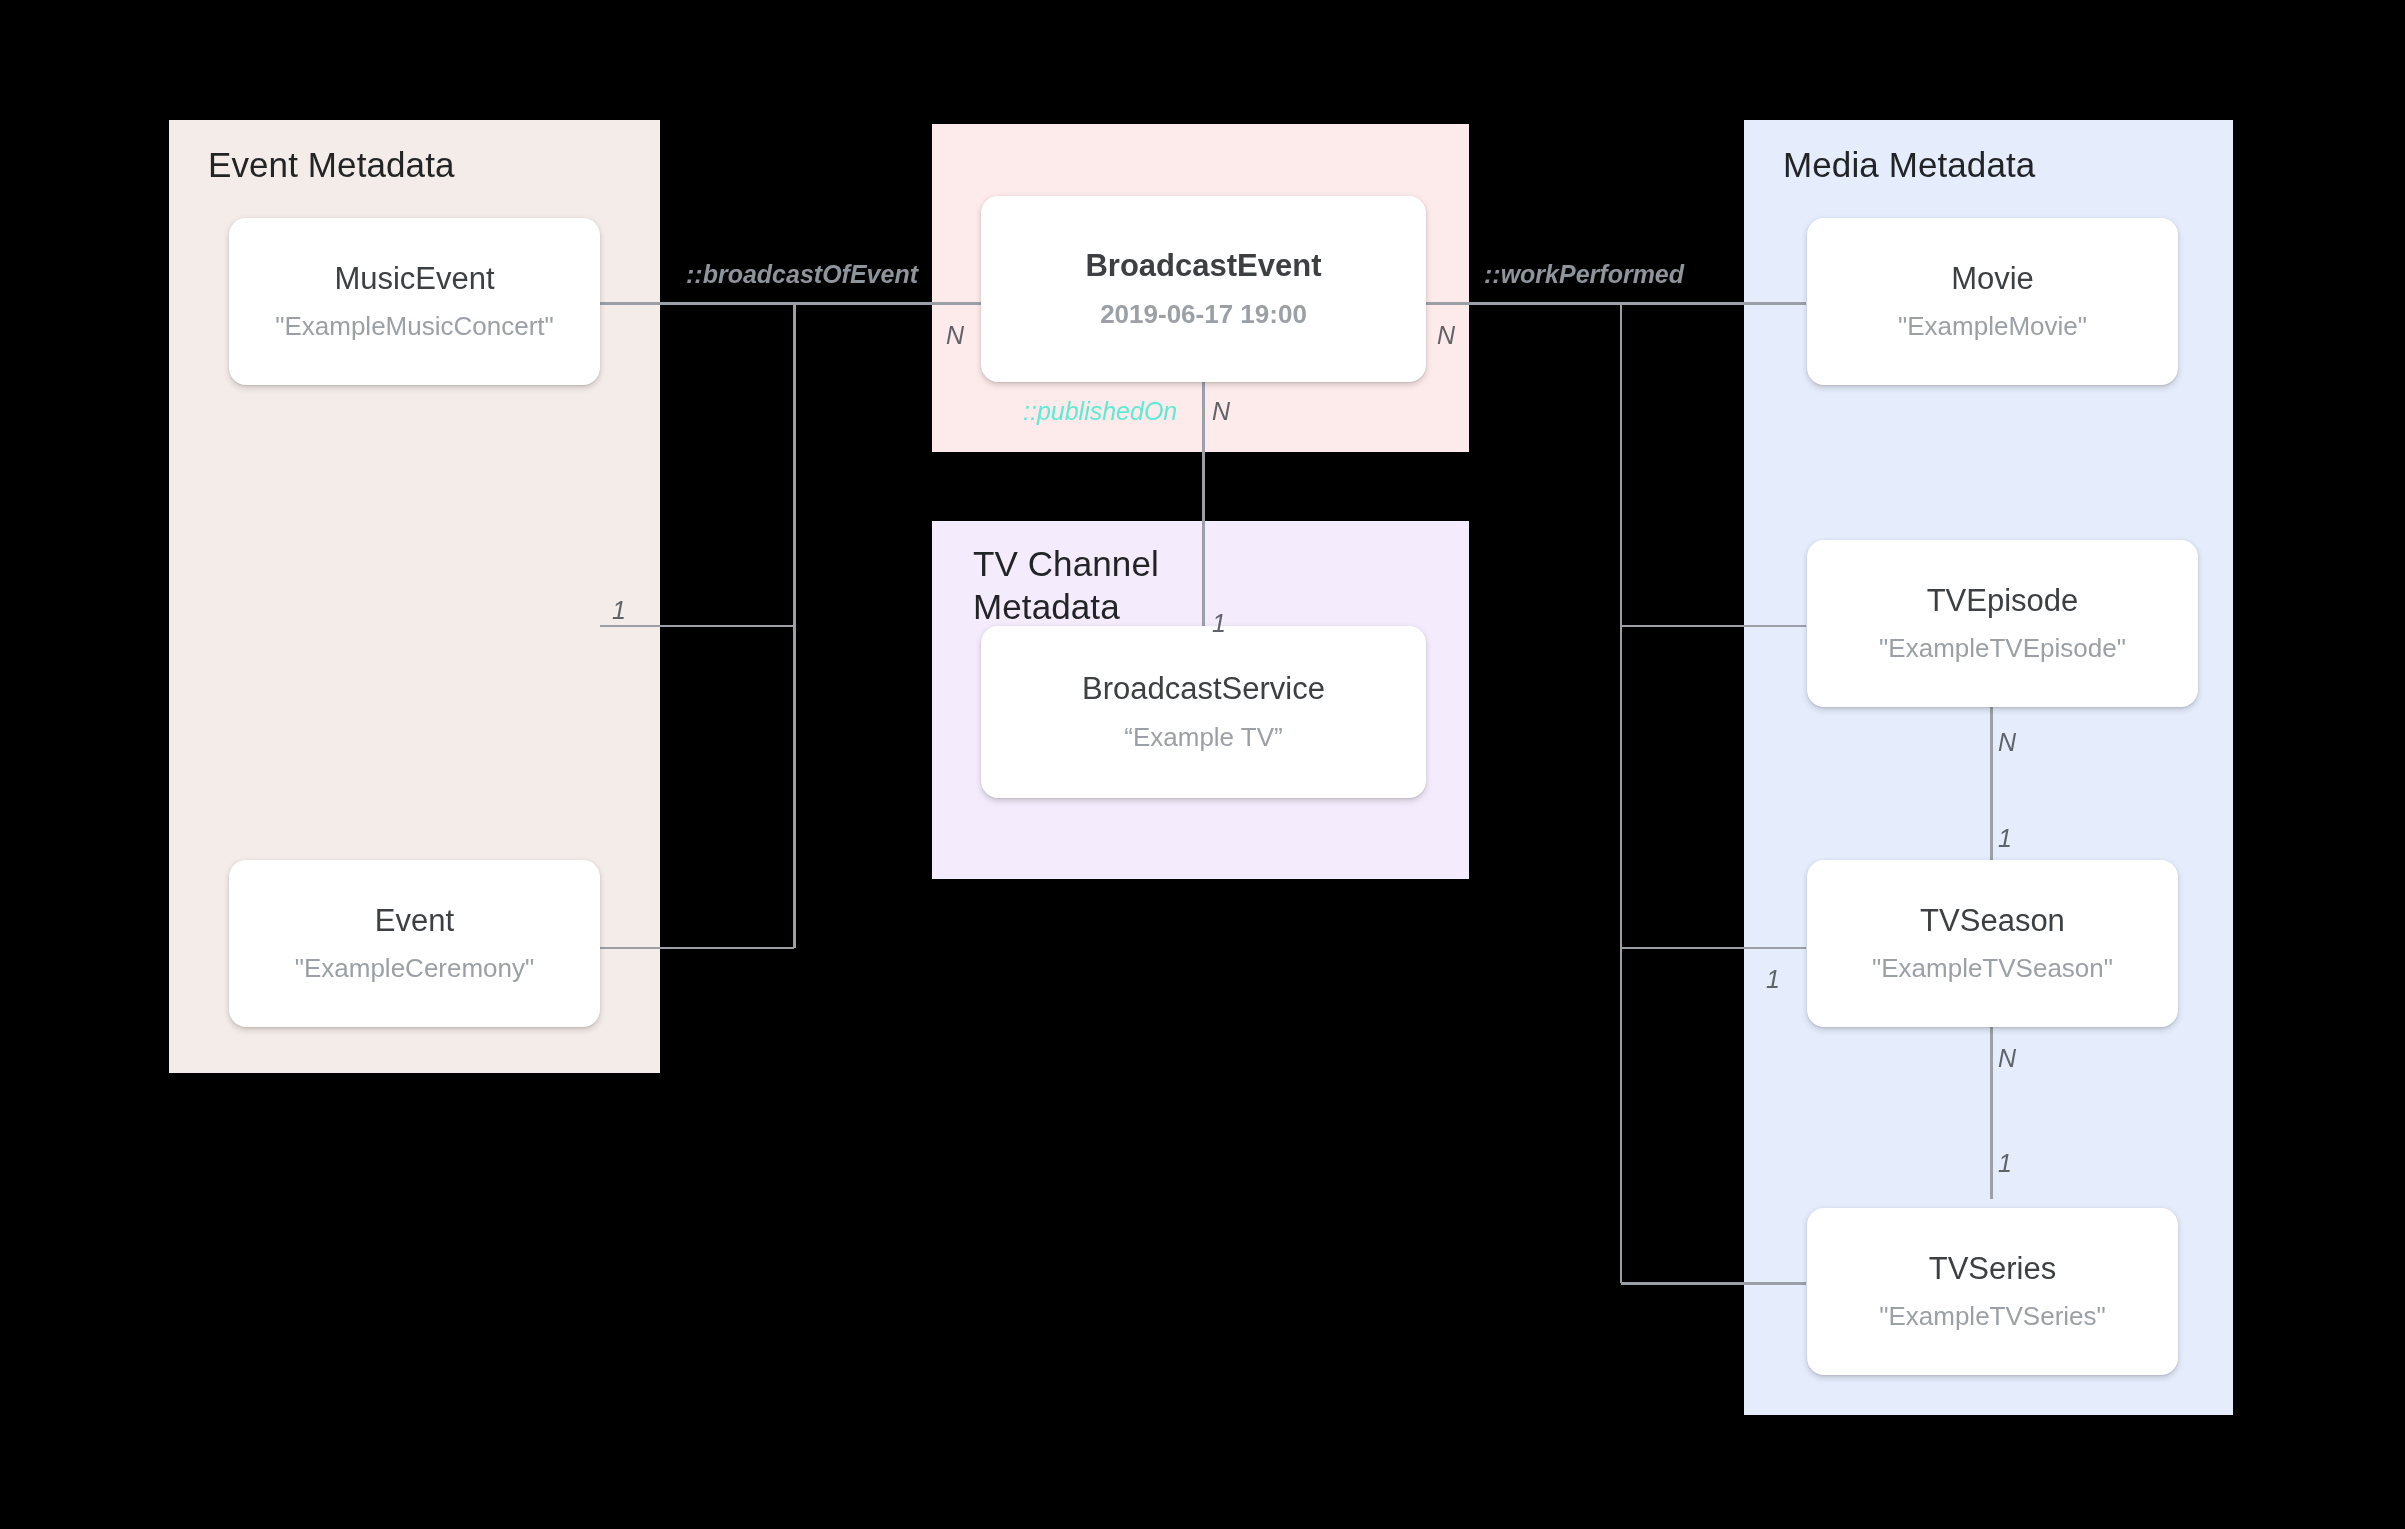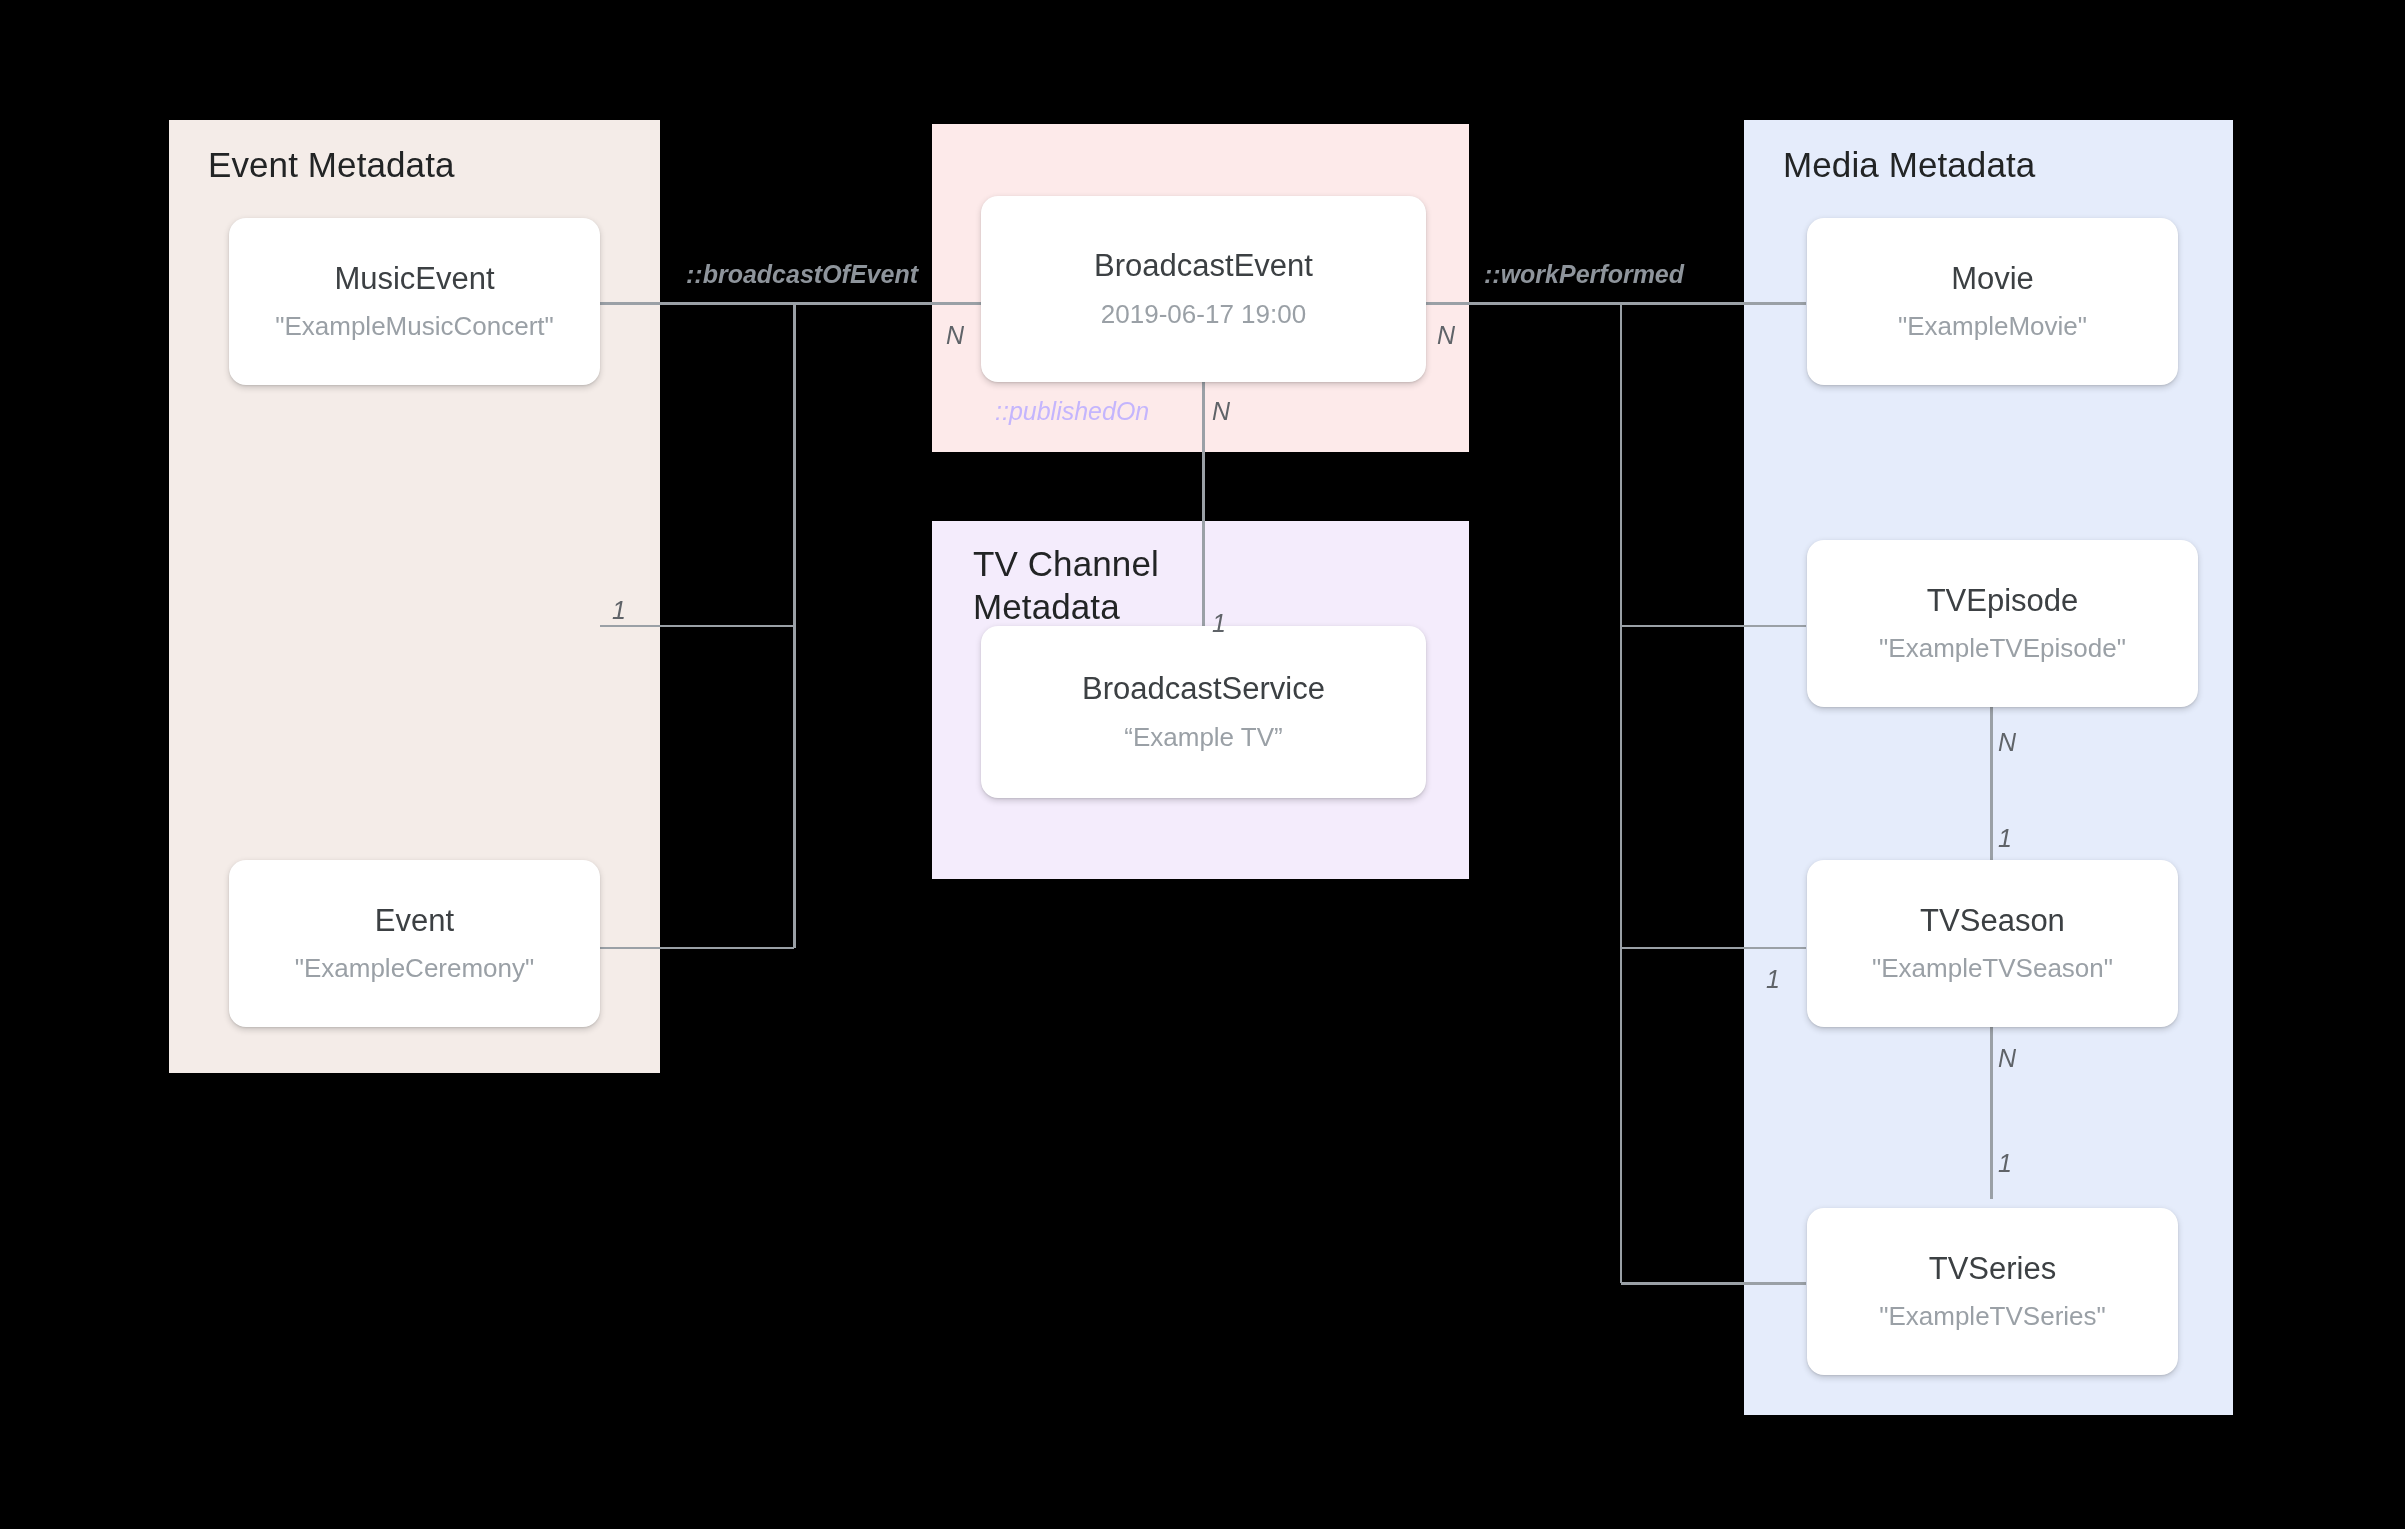--- a/index.html
+++ b/index.html
@@ -65,21 +65,21 @@
     line-height: 33px;
     color: #9aa0a6;
     text-align: center;
     margin-top: 12.4px;
   }
   .card-value.wrap { white-space: normal; }
 
   #card-musicevent      { left: 229px;  top: 218px;  width: 371px;  height: 167px; }
   #card-sportsevent     { left: 229px;  top: 540px;  width: 371px;  height: 177px; }
   #card-event           { left: 229px;  top: 860px;  width: 371px;  height: 167px; }
-  #card-broadcastevent  { left: 981px; top: 196px;  width: 445px;  height: 186px; }
+  #card-broadcastevent  { left: 981px; top: 196px;  width: 445px;  height: 186px; font-weight: bold; }
   #card-broadcastservice{ left: 981px; top: 626px;  width: 445px;  height: 172px; }
   #card-movie           { left: 1807px; top: 218px;  width: 371px;  height: 167px; }
   #card-tvepisode       { left: 1807px; top: 540px;  width: 391px;  height: 167px; }
   #card-tvseason        { left: 1807px; top: 860px;  width: 371px;  height: 167px; }
   #card-tvseries        { left: 1807px; top: 1208px; width: 371px;  height: 167px; }
 
   
   #wires {
     position: absolute;
     left: 0; top: 0;
@@ -101,21 +101,21 @@
     position: absolute;
     font-size: 25px;
     line-height: 29px;
     font-style: italic;
     color: #5f6368;
     white-space: nowrap;
   }
 
   #lbl-broadcastofevent { left: 686px;  top: 260px; }
   #lbl-workperformed    { left: 1484px; top: 260px; }
-  #lbl-publishedon      { left: 995px; top: 397px; font-weight: normal; color: #c4b5fd; }
+  #lbl-publishedon      { left: 1023px; top: 397px; font-weight: normal; color: #5eead4; }
 
   #card-n-left   { left: 946px;  top: 321px; }
   #card-n-right  { left: 1437px; top: 321px; }
   #card-n-pub    { left: 1212px; top: 397px; }
   #card-1-tvch   { left: 1212px; top: 609px; }
   #card-1-sports { left: 612px;  top: 596px; }
   #card-n-ep     { left: 1998px; top: 728px; }
   #card-1-ep     { left: 1998px; top: 824px; }
   #card-n-se     { left: 1998px; top: 1044px; }
   #card-1-se     { left: 1998px; top: 1149px; }

